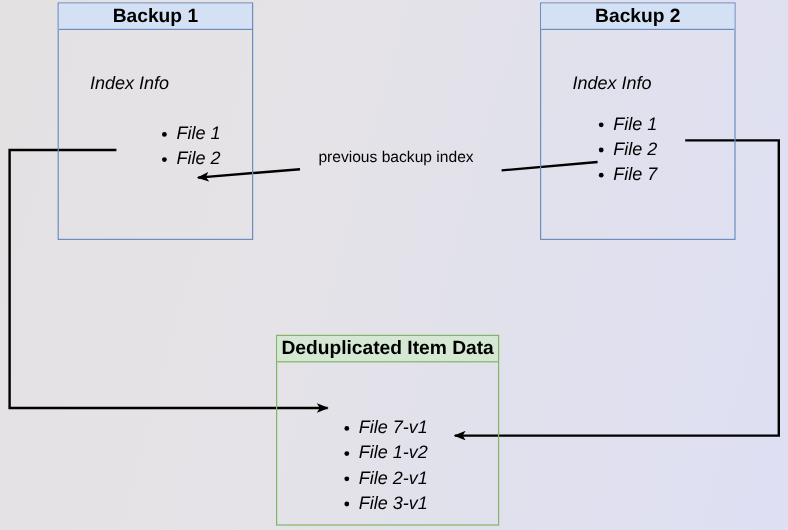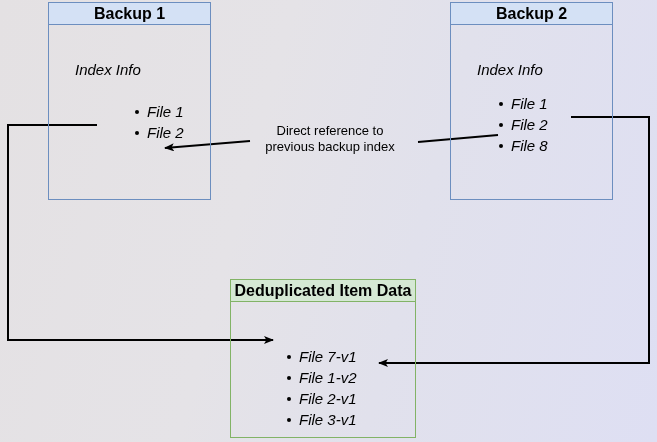--- a/index.html
+++ b/index.html
@@ -137,35 +137,34 @@
     </div>
   </div>
 
   <div class="node" id="node-backup2">
     <div class="node-header">Backup 2</div>
     <div class="node-body">
       <div class="section-title">Index Info</div>
       <ul class="file-list">
         <li>File 1</li>
         <li>File 2</li>
-        <li>File 8</li>
+        <li>File 7</li>
       </ul>
     </div>
   </div>
 
   <div class="node node-green" id="node-dedup">
     <div class="node-header">Deduplicated Item Data</div>
     <div class="node-body">
       <ul class="file-list">
         <li>File 7-v1</li>
         <li>File 1-v2</li>
         <li>File 2-v1</li>
         <li>File 3-v1</li>
       </ul>
     </div>
   </div>
 
   <div class="edge-label" id="label-direct-reference">
-    <div>Direct reference to</div>
     <div>previous backup index</div>
   </div>
 
 </div>
 
 </body></html>

